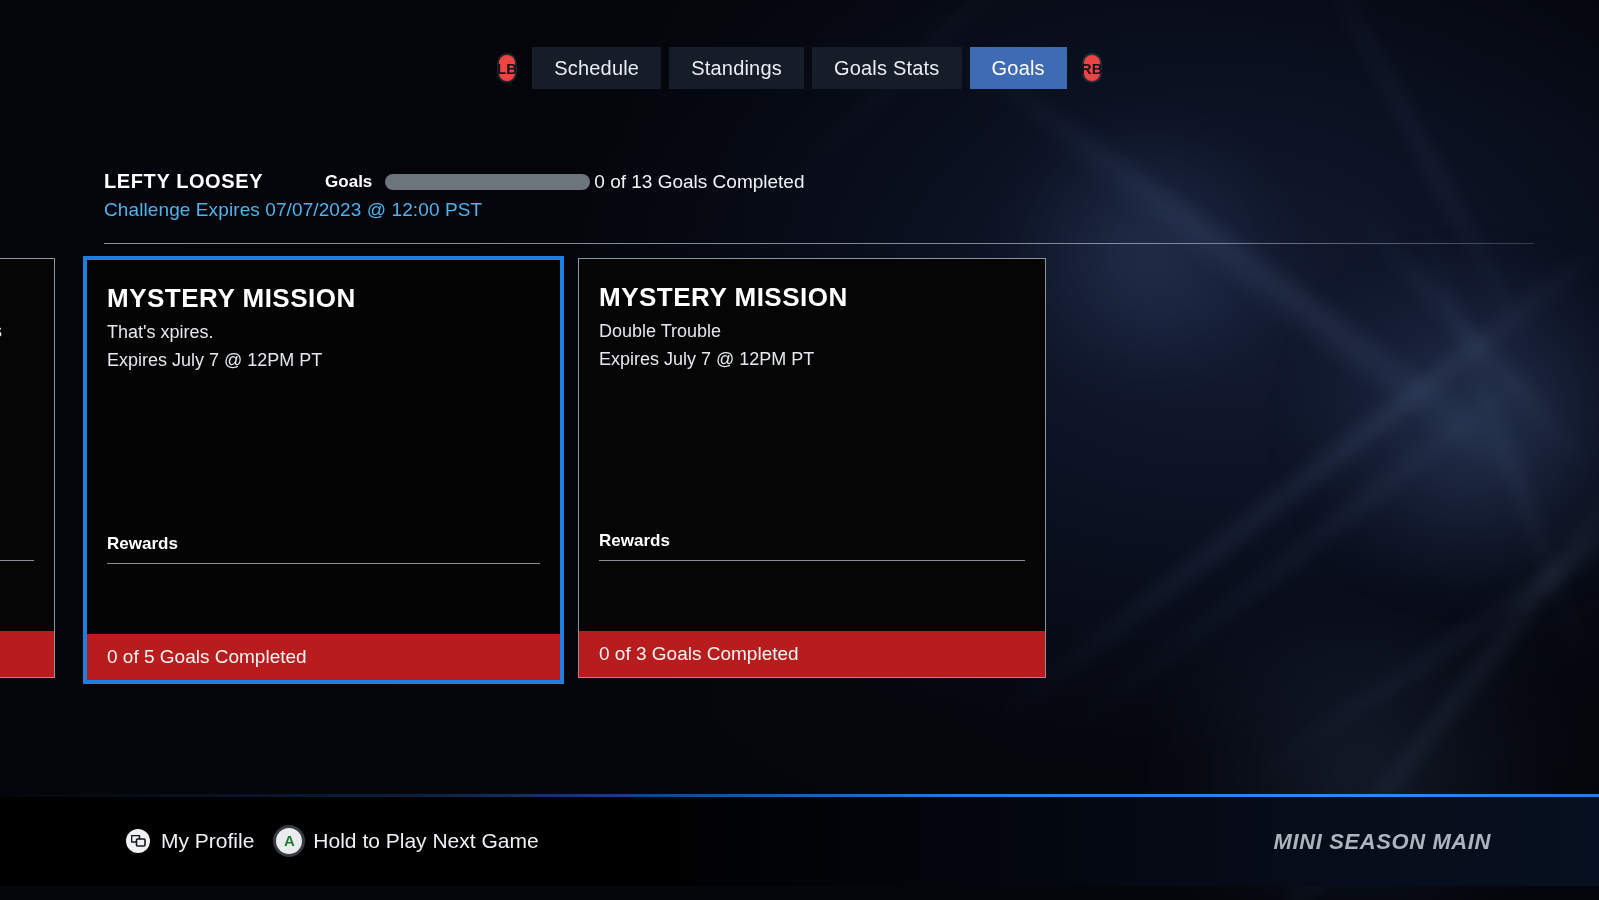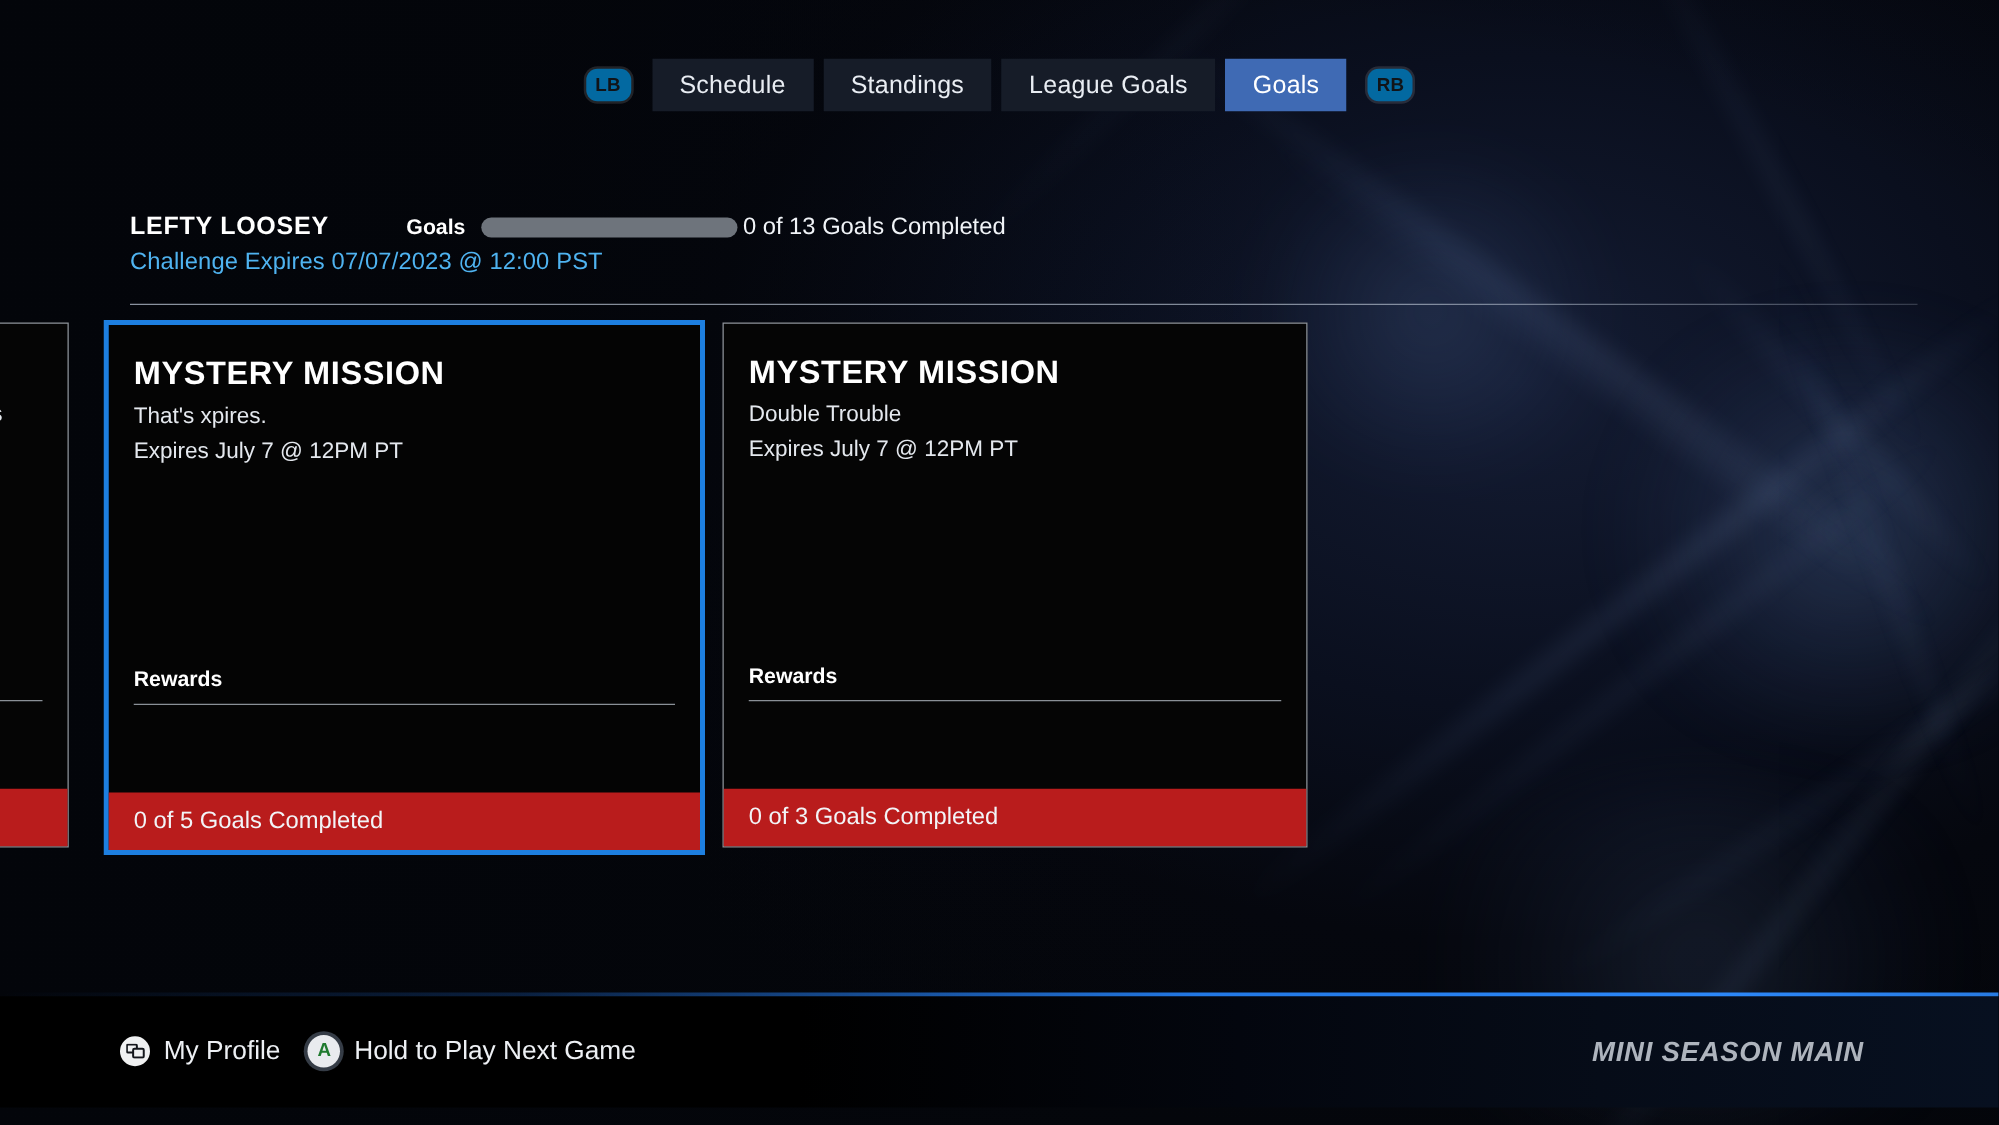--- a/index.html
+++ b/index.html
@@ -65,22 +65,22 @@
   
   .topnav {
     position:absolute; left:0; top:0; width:1599px; height:130px;
     display:flex; align-items:flex-start; justify-content:center;
     padding-top:47px;
     z-index:6;
   }
   .nav-inner { display:flex; align-items:center; gap:8px; }
 
   .bumper {
-    width:36px; height:26px; border-radius:9px;
-    background:#0369a1;
+    width:16px; height:26px; border-radius:9px;
+    background:#ef4444;
     color:#111418;
     font-size:15px; font-weight:bold; letter-spacing:.3px;
     display:flex; align-items:center; justify-content:center;
     box-shadow:0 0 0 2px rgba(255,255,255,.12);
     flex:none;
   }
   .bumper.lb { margin-right:9px; }
   .bumper.rb { margin-left:9px; }
 
   .tab {
@@ -199,21 +199,21 @@
   .bottom-sep {
     position:absolute; left:0; top:794px; width:1599px; height:3px;
     background:linear-gradient(90deg, rgba(30,110,220,0) 0%, rgba(30,110,220,.25) 26%, rgba(36,126,240,.95) 60%, rgba(44,136,250,1) 85%, rgba(44,136,250,.9) 100%);
     z-index:7;
   }
   .bottombar {
     position:absolute; left:0; top:797px; width:1599px; height:89px;
     background:
       linear-gradient(90deg, #000000 0%, #000000 40%, #03060e 62%, #060c18 80%, #071020 100%);
     z-index:6;
-    display:flex; align-items:center;
+    display:flex; align-items:center;padding-left:30px;
   }
   .bb-left {
     display:flex; align-items:center; gap:0;
     margin-left:96px; margin-top:-2px;
   }
   .bb-item { display:flex; align-items:center; }
   .bb-item + .bb-item { margin-left:22px; }
 
   .icon-view {
     width:24px; height:24px; border-radius:50%;
@@ -268,21 +268,21 @@
     <div class="streak s10"></div>
     <div class="vignette"></div>
   </div>
 
   <div class="topnav">
     <div class="nav-inner">
       <div class="bumper lb">LB</div>
 
       <div class="tab">Schedule</div>
       <div class="tab">Standings</div>
-      <div class="tab">League Goals</div>
+      <div class="tab">Goals Stats</div>
       <div class="tab active">Goals</div>
 
       <div class="bumper rb">RB</div>
     </div>
   </div>
 
   <div class="challenge">
     <div class="ch-row">
       <div class="ch-title">LEFTY LOOSEY</div>
       <div class="ch-goals-label">Goals</div>

